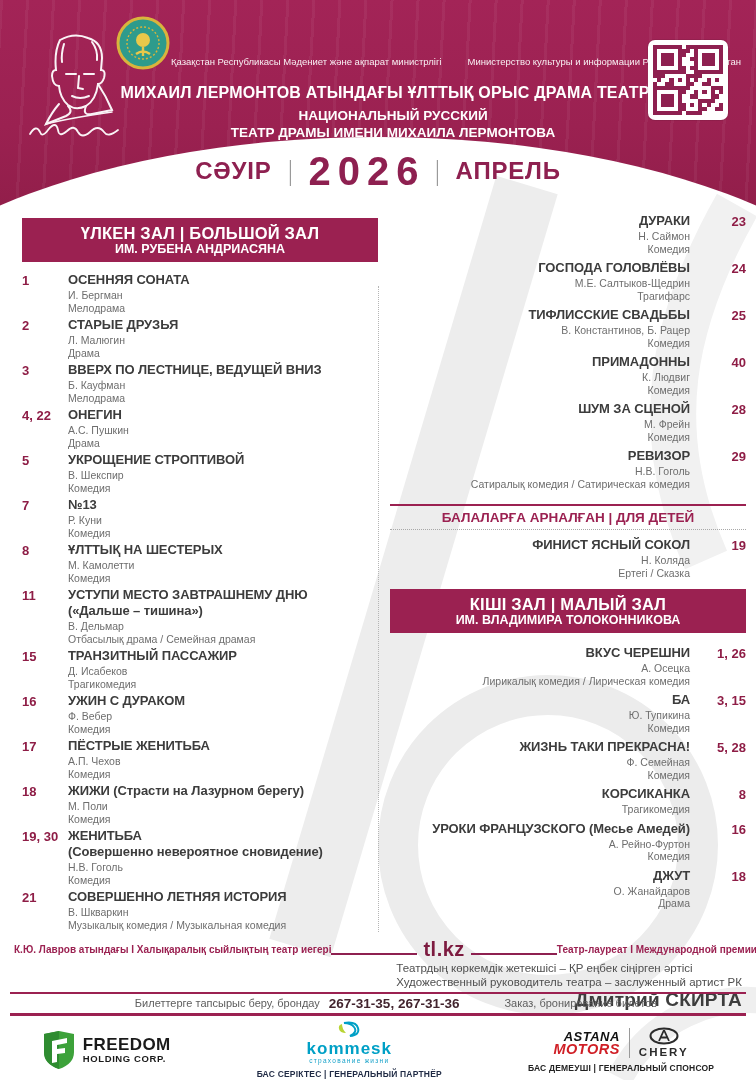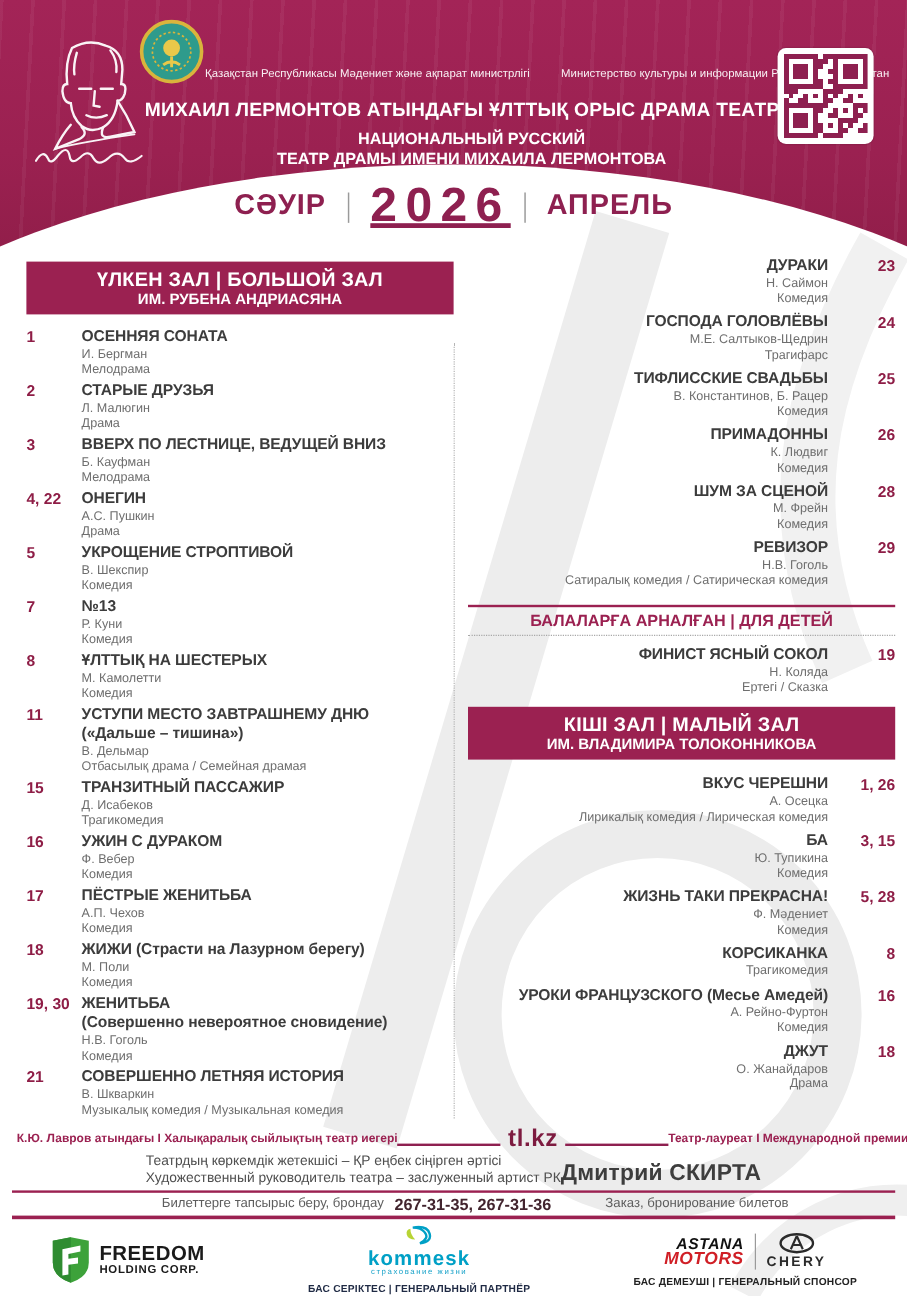--- a/index.html
+++ b/index.html
@@ -24,21 +24,21 @@
         font-size:13.5px;font-weight:bold;line-height:16.5px;}
   .portrait{position:absolute;left:22px;top:26px;}
   .emblem{position:absolute;left:116px;top:16px;}
   .qr{position:absolute;right:28px;top:40px;width:80px;height:80px;background:#fff;border-radius:7px;
       display:flex;align-items:center;justify-content:center;box-shadow:0 0 0 1px rgba(0,0,0,.08);}
 
   
   .month{position:absolute;left:0;right:0;top:150px;height:42px;z-index:3;
          display:flex;align-items:center;justify-content:center;gap:15px;}
   .m-word{font-size:24px;font-weight:bold;color:#8e2050;letter-spacing:.8px;}
-  .m-year{font-size:40px;font-weight:bold;color:#8e2050;letter-spacing:7px;margin-right:-7px;text-decoration:underline;}
+  .m-year{font-size:40px;font-weight:bold;color:#8e2050;letter-spacing:7px;margin-right:-7px;}
   .m-sep{font-size:27px;font-weight:100;color:#9a9a9a;transform:scaleX(.55);}
 
   
   .col-left{position:absolute;left:22px;top:218px;width:356px;z-index:3;}
   .col-right{position:absolute;left:390px;top:214px;width:356px;z-index:3;}
   .v-divider{position:absolute;left:378px;top:286px;height:646px;z-index:3;
              border-left:1px dotted #b5b5b5;}
 
   .hall-box{background:#9b2151;color:#fff;text-align:center;padding:6px 4px 6px;margin-bottom:11px;}
   .hall-box .l1{font-size:16.5px;font-weight:bold;letter-spacing:.2px;line-height:18px;}
@@ -60,21 +60,21 @@
   .hall-box.small{margin-top:10px;margin-bottom:13px;}
 
   
   .f-award{position:absolute;left:14px;right:14px;top:938px;z-index:4;display:flex;
            align-items:center;justify-content:space-between;}
   .f-award .aw{font-size:10px;font-weight:bold;color:#9b2151;white-space:nowrap;}
   .f-site{display:flex;align-items:center;justify-content:center;}
   .f-site .ln{width:86px;height:2px;background:#8e2050;margin-top:8px;}
   .f-site .tk{font-size:20px;font-weight:bold;color:#7d1b40;padding:0 6px;letter-spacing:.5px;}
   .f-dir{position:absolute;left:14px;right:14px;top:962px;z-index:4;display:flex;
-         justify-content:center;align-items:flex-end;}
+         justify-content:flex-start;align-items:flex-end;flex-direction:column;}
   .f-dir .lines{font-size:11.5px;color:#4f4f4f;line-height:13.5px;}
   .f-dir .name{font-size:19px;font-weight:bold;color:#3d3d3d;letter-spacing:.2px;}
   .f-rule1{position:absolute;left:10px;right:10px;top:992px;height:2px;background:#9b2151;z-index:4;}
   .f-booking{position:absolute;left:0;right:0;top:996px;height:14px;z-index:4;display:flex;
              align-items:center;justify-content:center;gap:9px;}
   .f-booking .g{font-size:11px;color:#5d5d5d;padding-left:36px;}
   .f-booking .ph{font-size:13.5px;font-weight:bold;color:#42242e;}
   .f-rule2{position:absolute;left:10px;right:10px;top:1013px;height:3px;background:#9b2151;z-index:4;}
 
   
@@ -409,21 +409,21 @@
           <div class="dates">25</div>
         </div>
 
         <div class="perf r">
           <div class="info">
             <div class="title">ПРИМАДОННЫ</div>
 
             <div class="meta">К. Людвиг</div>
             <div class="meta">Комедия</div>
           </div>
-          <div class="dates">26</div>
+          <div class="dates">40</div>
         </div>
 
         <div class="perf r">
           <div class="info">
             <div class="title">ШУМ ЗА СЦЕНОЙ</div>
 
             <div class="meta">М. Фрейн</div>
             <div class="meta">Комедия</div>
           </div>
           <div class="dates">28</div>
@@ -479,21 +479,21 @@
             <div class="title">БА</div>
             <div class="meta">Ю. Тупикина</div>
             <div class="meta">Комедия</div>
           </div>
           <div class="dates">3, 15</div>
         </div>
 
         <div class="perf r">
           <div class="info">
             <div class="title">ЖИЗНЬ ТАКИ ПРЕКРАСНА!</div>
-            <div class="meta">Ф. Мәдениет</div>
+            <div class="meta">Ф. Семейная</div>
             <div class="meta">Комедия</div>
           </div>
           <div class="dates">5, 28</div>
         </div>
 
         <div class="perf r">
           <div class="info">
             <div class="title">КОРСИКАНКА</div>
             <div class="meta">Трагикомедия</div>
           </div>

